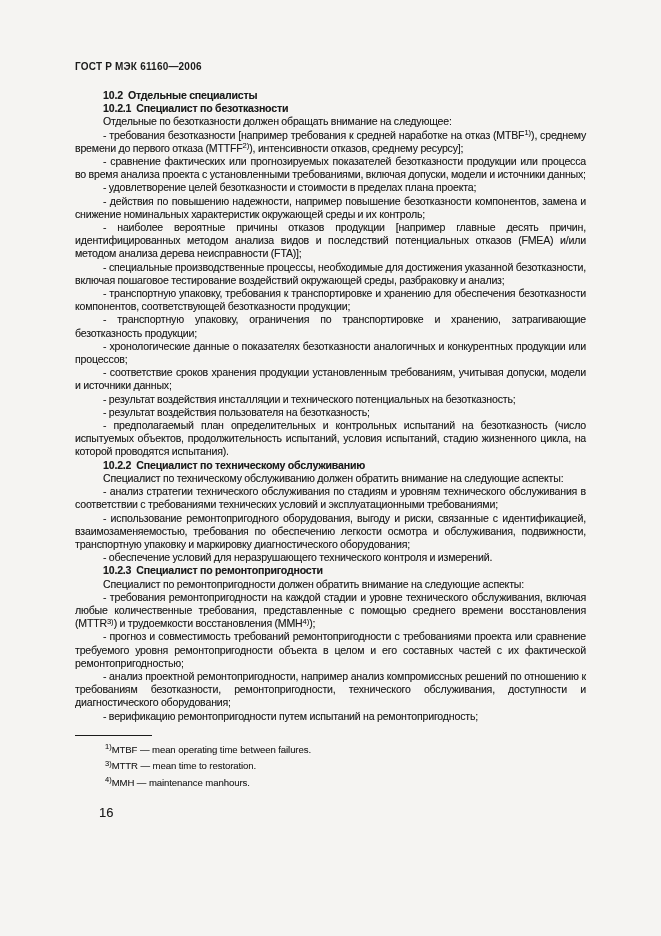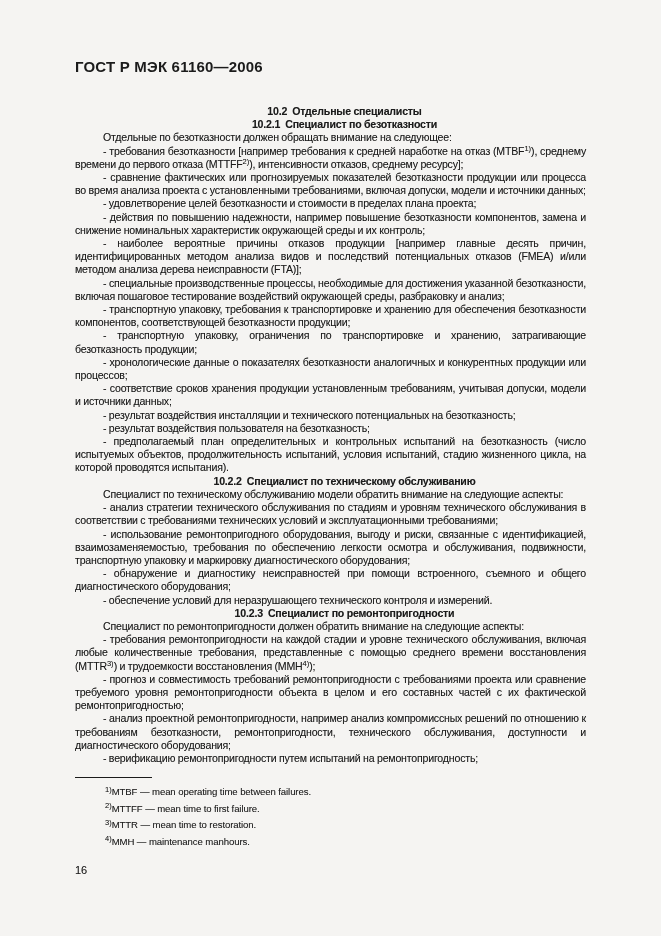--- a/index.html
+++ b/index.html
@@ -13,38 +13,38 @@
     overflow: hidden;
   }
   .page {
     position: absolute;
     left: 75px;
     top: 60px;
     width: 511px;
   }
   .doc-header {
     font-weight: bold;
-    font-size: 15px;
+    font-size: 10px;
     line-height: 13px;
     letter-spacing: 0.2px;
-    margin: 0 0 32px 0;
+    margin: 0 0 16px 0;
   }
   .doc-body p {
     margin: 0;
     font-size: 10.6px;
     line-height: 13.2px;
     text-align: justify;
     text-indent: 28px;
     letter-spacing: -0.2px;
     word-spacing: -0.2px;
     text-shadow: 0 0 0.4px rgba(20,20,20,0.35);
   }
   .doc-body p.heading {
     font-weight: bold;
-    text-align: center;
+    text-align: left;
   }
   sup {
     font-size: 7.5px;
     line-height: 0;
     vertical-align: baseline;
     position: relative;
     top: -3.5px;
     letter-spacing: 0;
   }
   .footnotes {
@@ -59,23 +59,24 @@
   }
   .footnotes p {
     margin: 0;
     font-size: 9.6px;
     line-height: 16.5px;
     text-indent: 30px;
     letter-spacing: -0.1px;
     text-shadow: 0 0 0.4px rgba(20,20,20,0.3);
   }
   .page-number {
-    font-size: 11px;
+    font-size: 13px;
     margin-top: 14px;
     text-shadow: 0 0 0.4px rgba(20,20,20,0.3);
+    margin-left: 24px;
   }
 </style>
 </head>
 <body>
 
 <div class="page">
   <div class="doc-header">ГОСТ Р МЭК 61160—2006</div>
 
   <div class="doc-body">
       <p class="heading">10.2&nbsp; Отдельные специалисты</p>
@@ -88,37 +89,35 @@
       <p class="para">- наиболее вероятные причины отказов продукции [например главные десять причин, идентифицированных методом анализа видов и последствий потенциальных отказов (FMEA) и/или методом анализа дерева неисправности (FTA)];</p>
       <p class="para">- специальные производственные процессы, необходимые для достижения указанной безотказности, включая пошаговое тестирование воздействий окружающей среды, разбраковку и анализ;</p>
       <p class="para">- транспортную упаковку, требования к транспортировке и хранению для обеспечения безотказности компонентов, соответствующей безотказности продукции;</p>
       <p class="para">- транспортную упаковку, ограничения по транспортировке и хранению, затрагивающие безотказность продукции;</p>
       <p class="para">- хронологические данные о показателях безотказности аналогичных и конкурентных продукции или процессов;</p>
       <p class="para">- соответствие сроков хранения продукции установленным требованиям, учитывая допуски, модели и источники данных;</p>
       <p class="para">- результат воздействия инсталляции и технического потенциальных на безотказность;</p>
       <p class="para">- результат воздействия пользователя на безотказность;</p>
       <p class="para">- предполагаемый план определительных и контрольных испытаний на безотказность (число испытуемых объектов, продолжительность испытаний, условия испытаний, стадию жизненного цикла, на которой проводятся испытания).</p>
       <p class="heading">10.2.2&nbsp; Специалист по техническому обслуживанию</p>
-      <p class="para">Специалист по техническому обслуживанию модели обратить внимание на следующие аспекты:</p>
+      <p class="para">Специалист по техническому обслуживанию должен обратить внимание на следующие аспекты:</p>
       <p class="para">- анализ стратегии технического обслуживания по стадиям и уровням технического обслуживания в соответствии с требованиями технических условий и эксплуатационными требованиями;</p>
       <p class="para">- использование ремонтопригодного оборудования, выгоду и риски, связанные с идентификацией, взаимозаменяемостью, требования по обеспечению легкости осмотра и обслуживания, подвижности, транспортную упаковку и маркировку диагностического оборудования;</p>
-      <p class="para">- обнаружение и диагностику неисправностей при помощи встроенного, съемного и общего диагностического оборудования;</p>
       <p class="para">- обеспечение условий для неразрушающего технического контроля и измерений.</p>
       <p class="heading">10.2.3&nbsp; Специалист по ремонтопригодности</p>
       <p class="para">Специалист по ремонтопригодности должен обратить внимание на следующие аспекты:</p>
       <p class="para">- требования ремонтопригодности на каждой стадии и уровне технического обслуживания, включая любые количественные требования, представленные с помощью среднего времени восстановления (MTTR<sup>3)</sup>) и трудоемкости восстановления (MMH<sup>4)</sup>);</p>
       <p class="para">- прогноз и совместимость требований ремонтопригодности с требованиями проекта или сравнение требуемого уровня ремонтопригодности объекта в целом и его составных частей с их фактической ремонтопригодностью;</p>
       <p class="para">- анализ проектной ремонтопригодности, например анализ компромиссных решений по отношению к требованиям безотказности, ремонтопригодности, технического обслуживания, доступности и диагностического оборудования;</p>
       <p class="para">- верификацию ремонтопригодности путем испытаний на ремонтопригодность;</p>
     </div>
 
   <div class="footnotes">
     <hr class="footnote-rule">
     <div>
         <p><sup>1)</sup>MTBF — mean operating time between failures.</p>
-        <p><sup>2)</sup>MTTFF — mean time to first failure.</p>
         <p><sup>3)</sup>MTTR — mean time to restoration.</p>
         <p><sup>4)</sup>MMH — maintenance manhours.</p>
       </div>
   </div>
 
   <div class="page-number">16</div>
 </div>
 
 </body></html>

